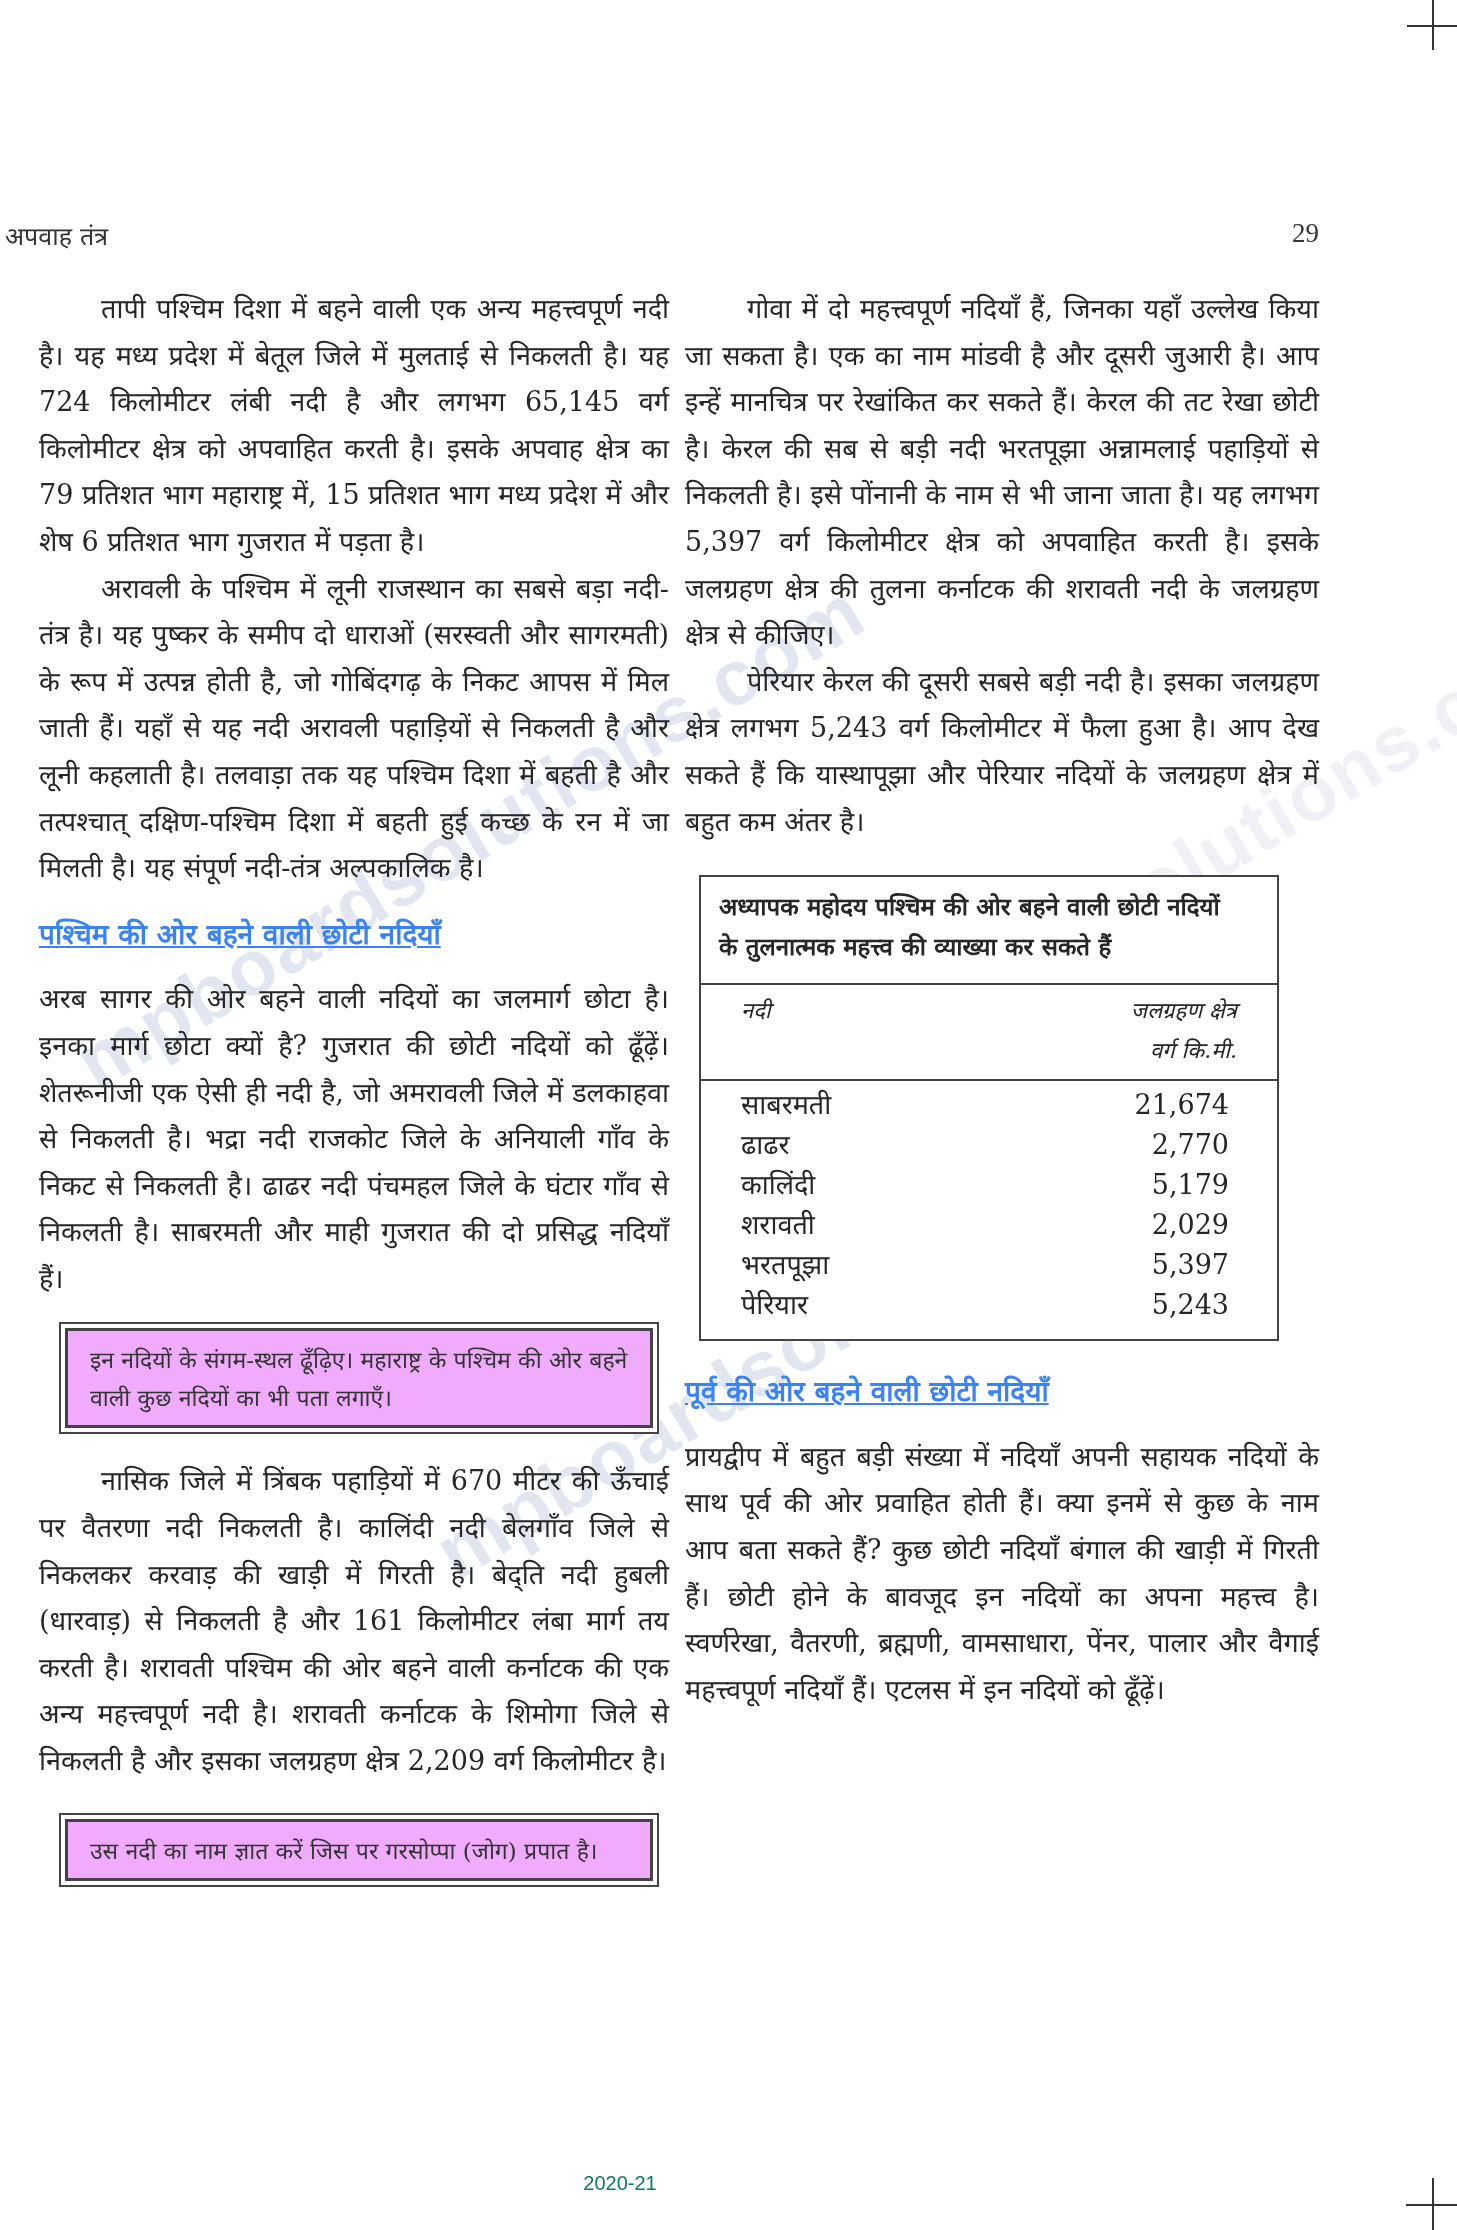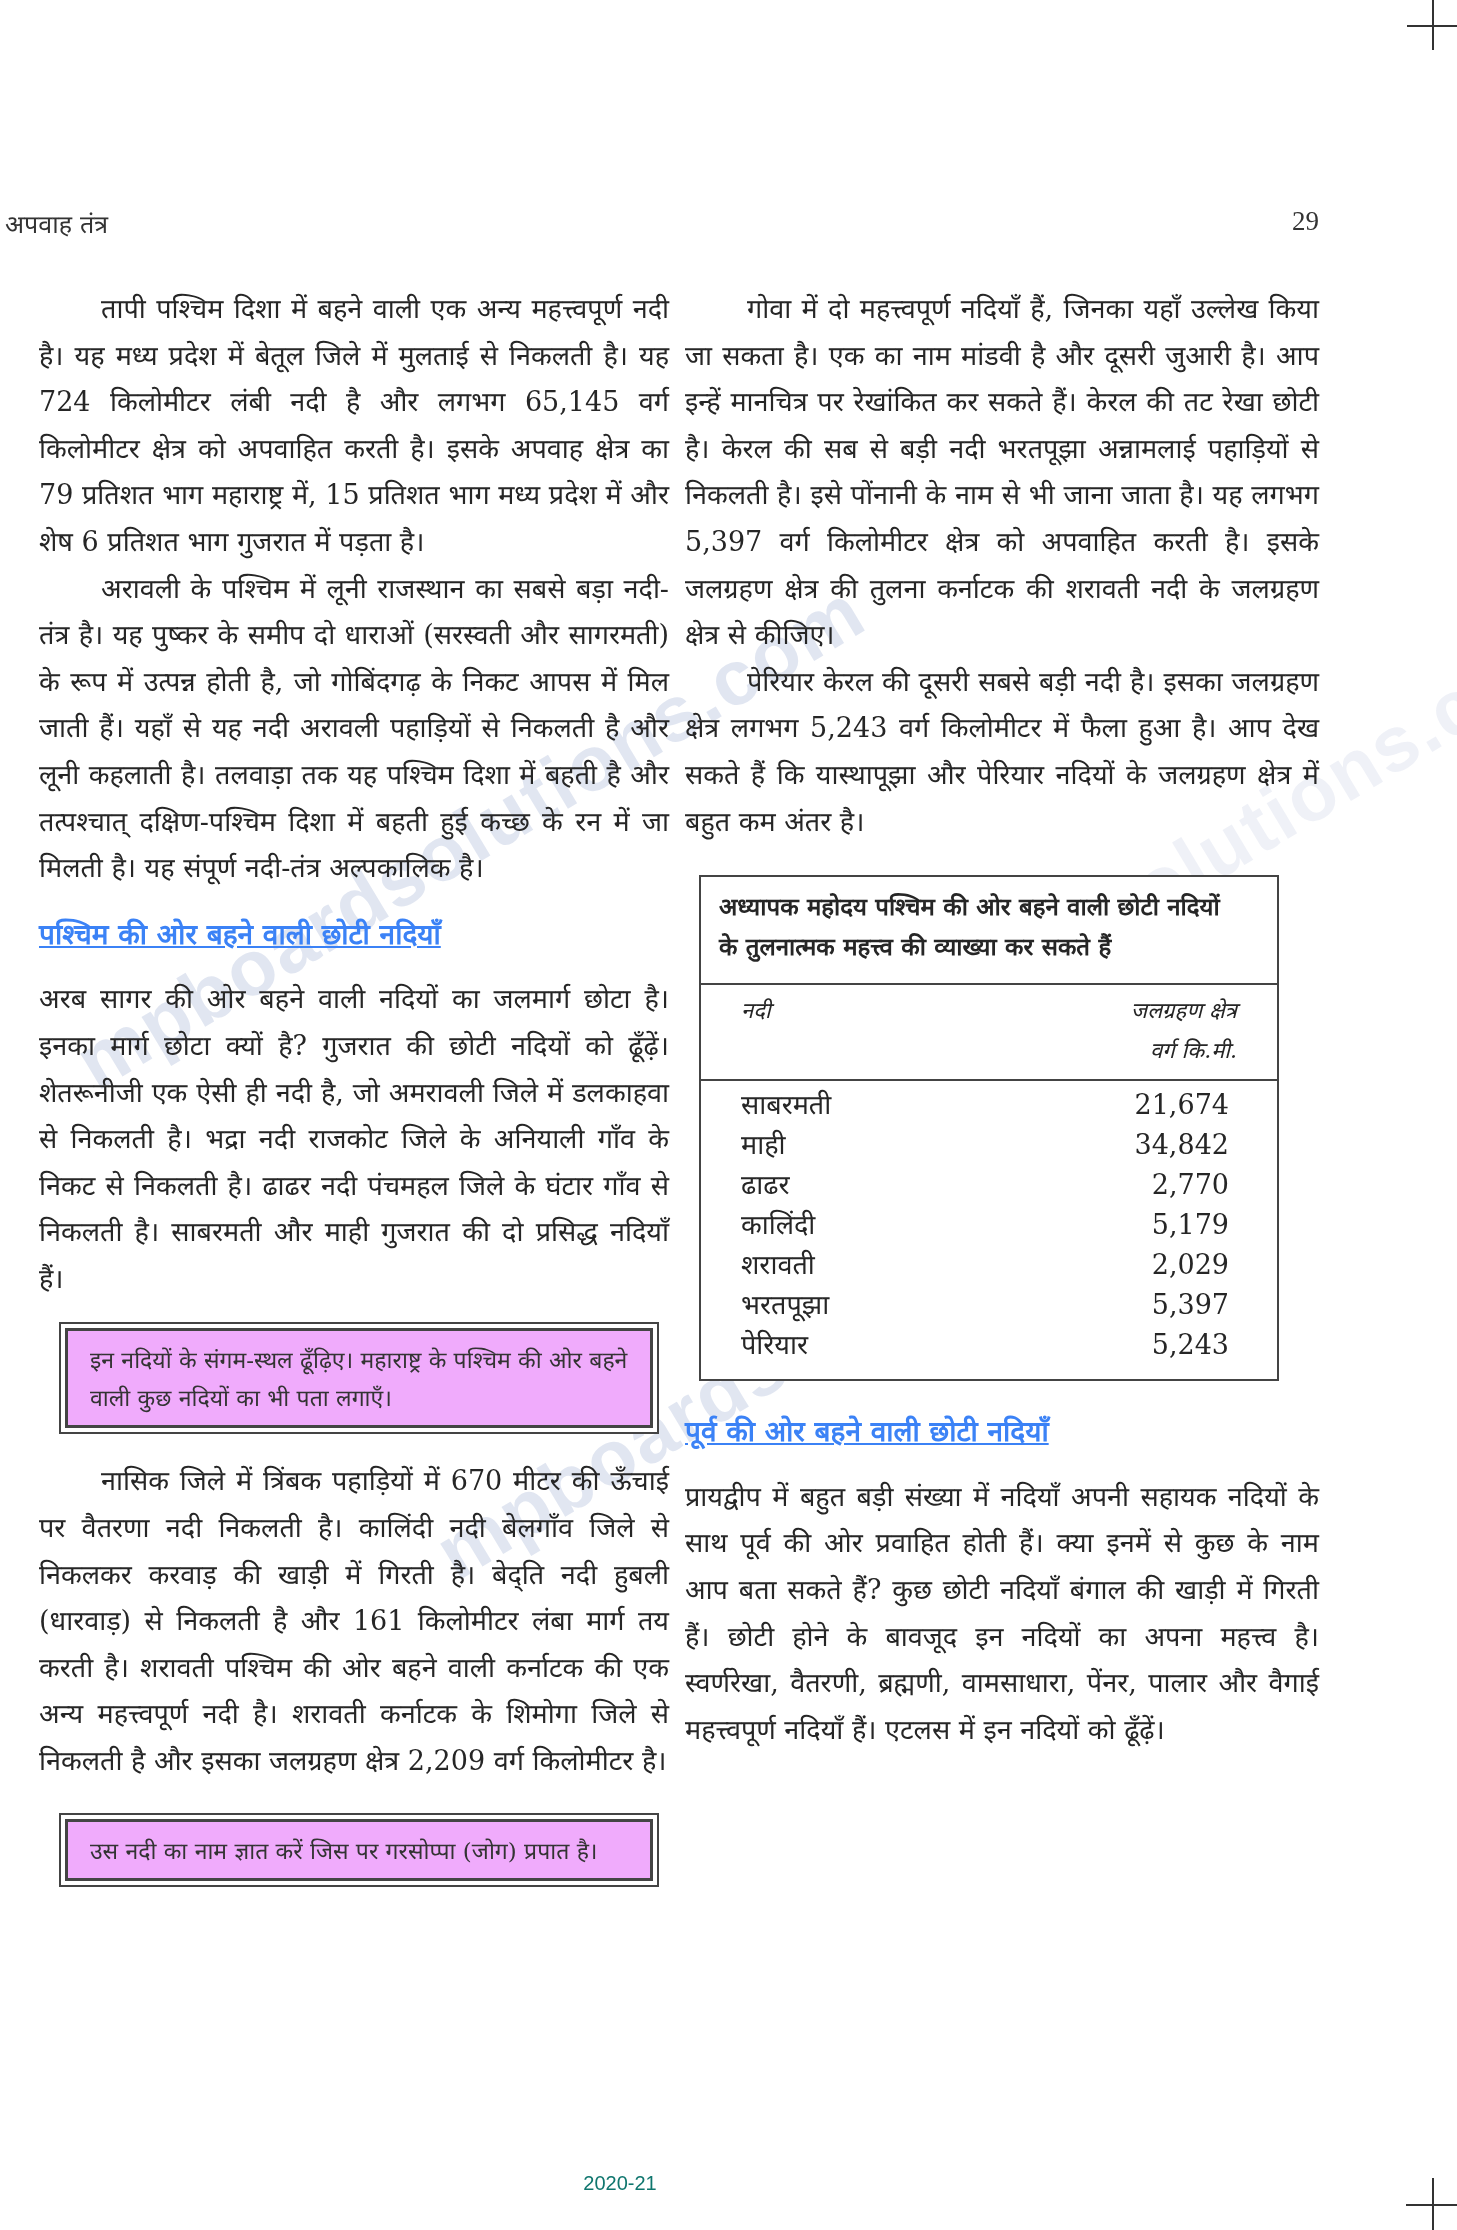--- a/index.html
+++ b/index.html
@@ -2,21 +2,21 @@
 <html><head>
 <meta charset="utf-8">
 <style>
   html, body { margin:0; padding:0; }
   body {
     width:1457px; height:2230px; position:relative; overflow:hidden;
     background:#ffffff; color:#222;
     font-family: "DejaVu Serif", "Liberation Serif", serif;
   }
   .crop { position:absolute; background:#333; }
-  .running-head { position:absolute; top:206px; font-size:25px; color:#333; }
+  .running-head { position:absolute; top:218px; font-size:25px; color:#333; }
   .col { position:absolute; top:286px; font-size:27px; line-height:46.6px; color:#262626; }
   .col p { margin:0; text-align:justify; text-align-last:left; }
   .col p.indent { text-indent:62px; }
   .heading { font-weight:bold; font-size:28px; margin:0; color:#3b82f6;text-decoration:underline; }
   .activity-box {
     border:2px solid #444; padding:4px; background:#fff;
   }
   .activity-inner {
     border:3px solid #444; background:#f0abfc; padding:10px 22px 8px 22px;
     font-size:23px; line-height:38px; color:#333;
@@ -76,24 +76,20 @@
         <span>जलग्रहण क्षेत्र</span><br>
         <span>वर्ग कि.मी.</span>
       </span>
     </div>
     <div class="table-body">
       <div class="trow">
           <span>साबरमती</span>
           <span class="val">21,674</span>
         </div>
       <div class="trow">
-          <span>माही</span>
-          <span class="val">34,842</span>
-        </div>
-      <div class="trow">
           <span>ढाढर</span>
           <span class="val">2,770</span>
         </div>
       <div class="trow">
           <span>कालिंदी</span>
           <span class="val">5,179</span>
         </div>
       <div class="trow">
           <span>शरावती</span>
           <span class="val">2,029</span>

